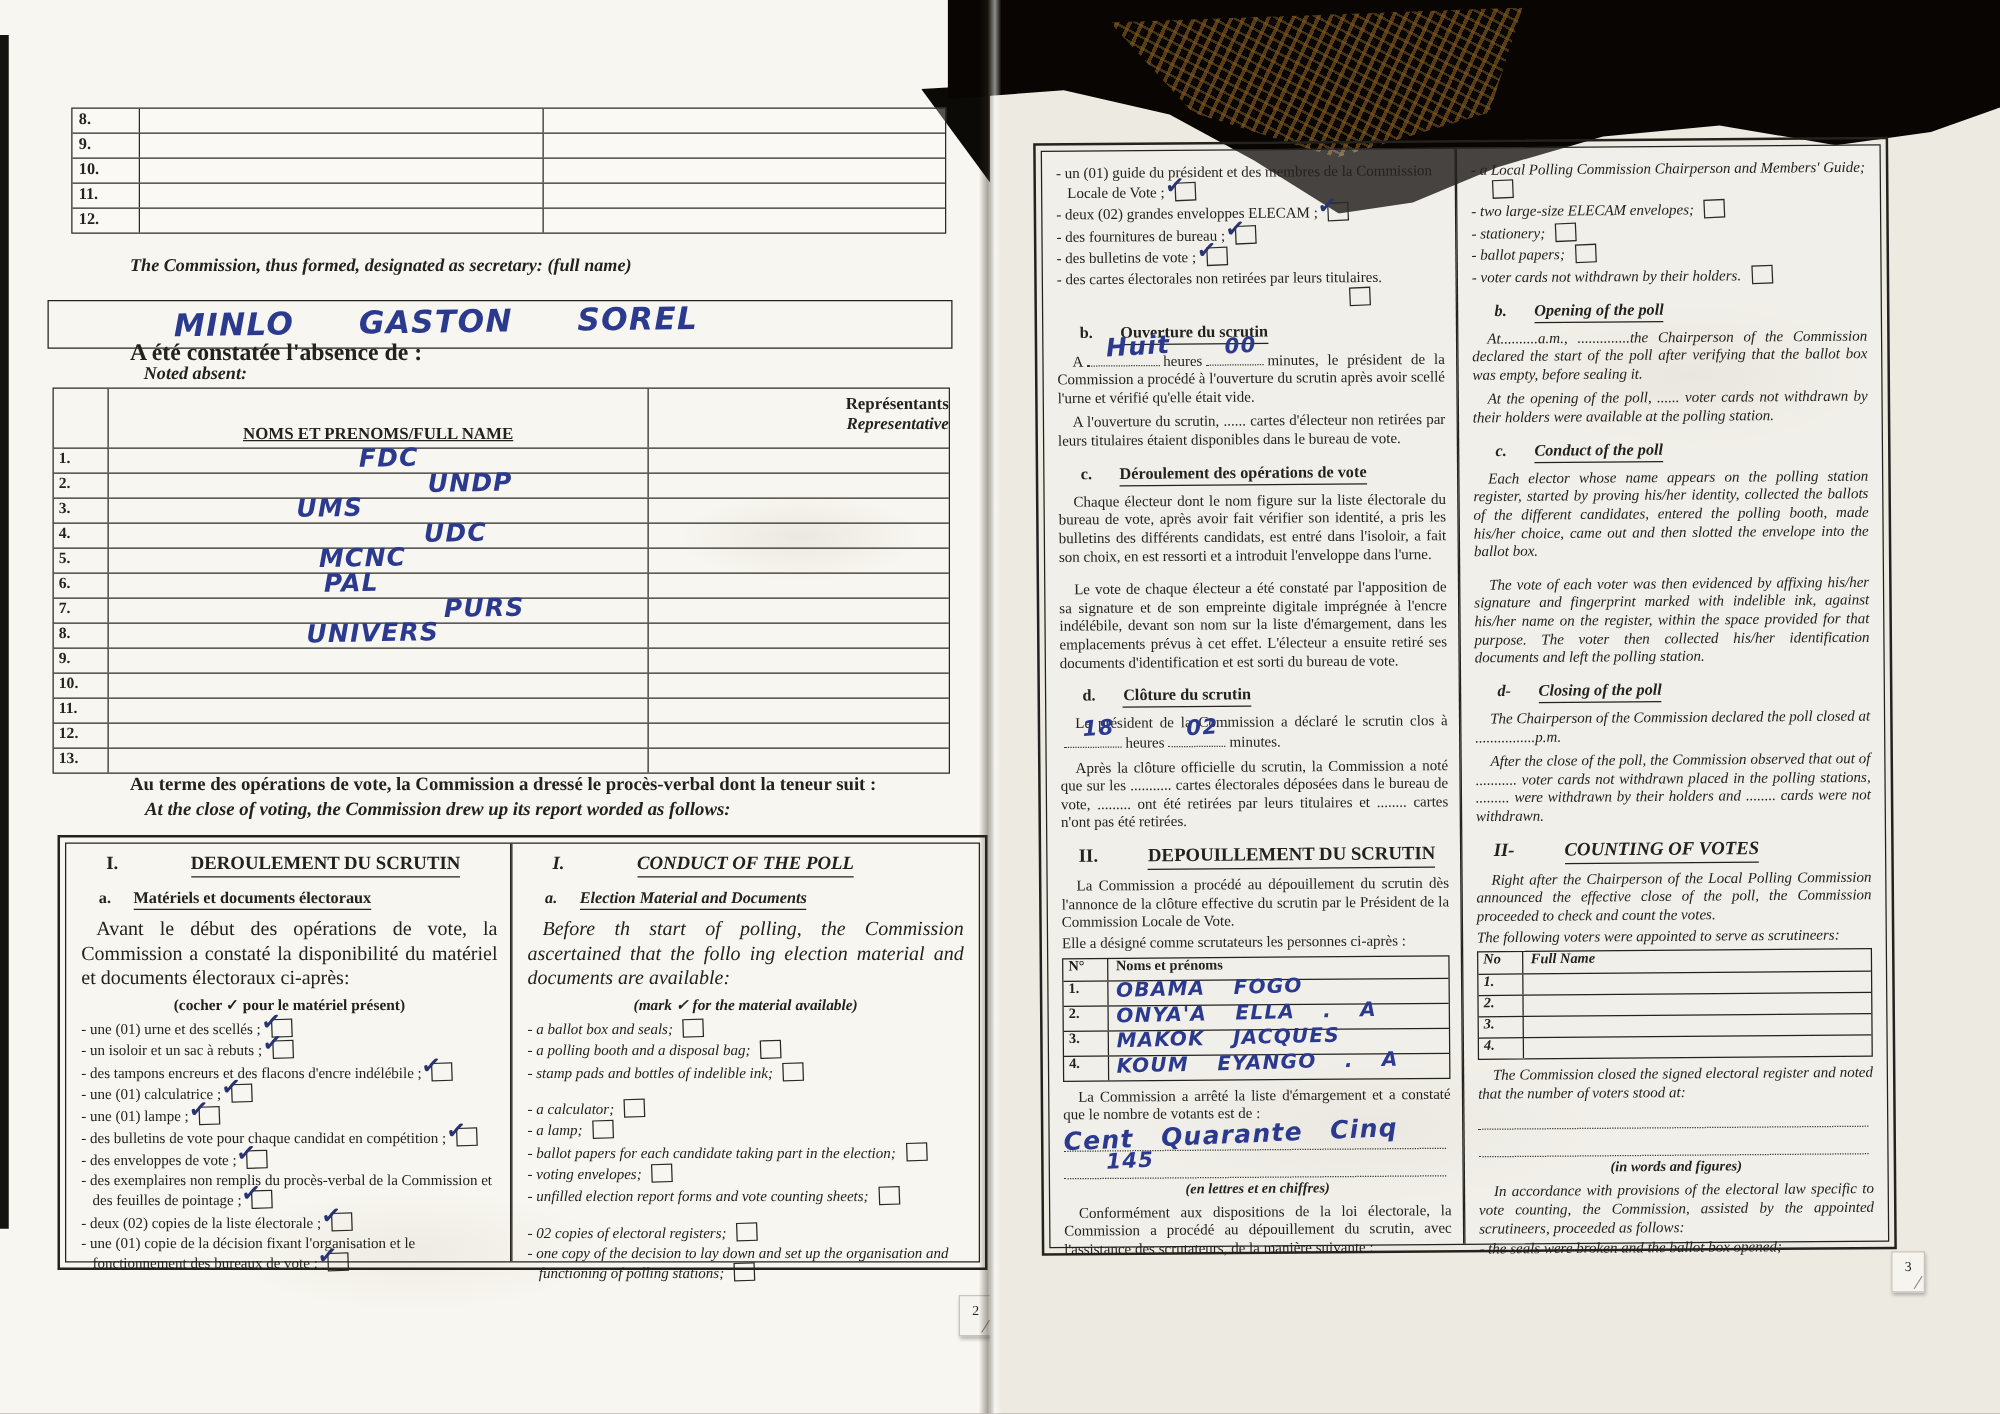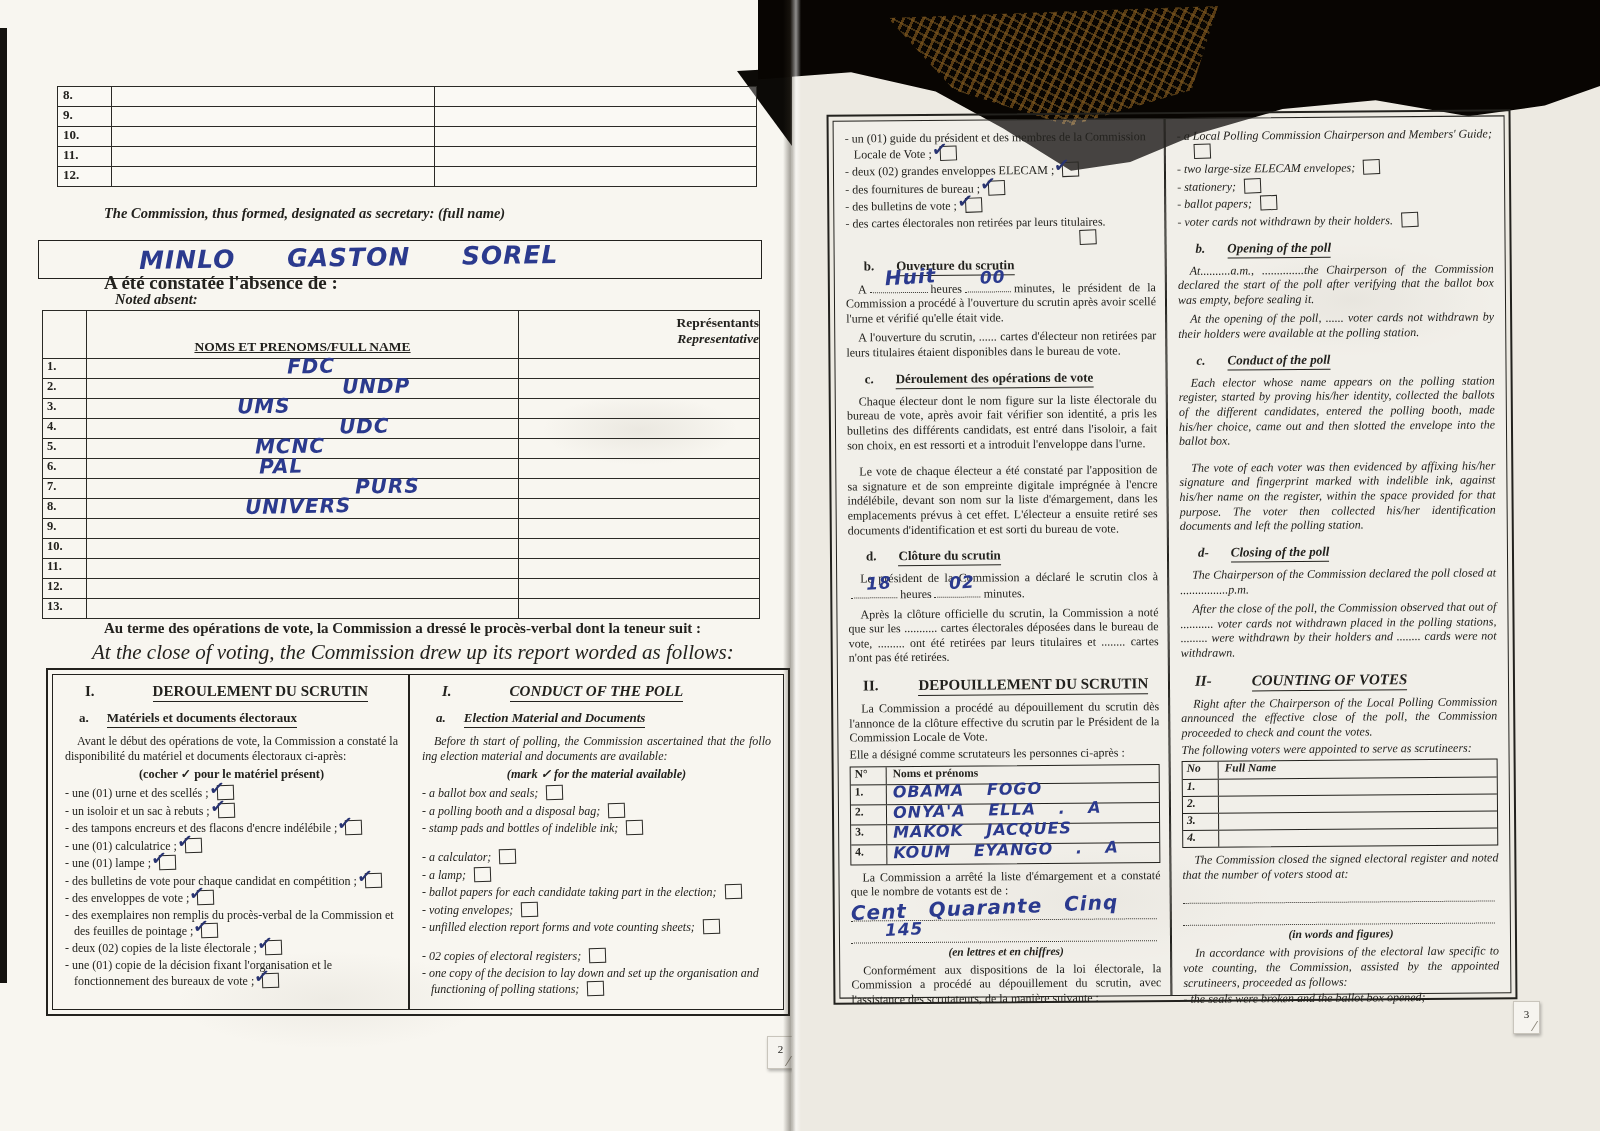--- a/index.html
+++ b/index.html
@@ -51,29 +51,29 @@
   .at-num{width:44px;border-right:1.4px solid #2b2a26;font-weight:bold;font-size:12.5px;padding-left:4px;box-sizing:border-box;}
   .at-name{width:432px;border-right:1.4px solid #2b2a26;position:relative;box-sizing:border-box;}
   .at-rep{flex:1;}
   .at-hw{position:absolute;top:-5px;font-size:20px;transform:rotate(-1deg);white-space:nowrap;}
   .at-row:nth-child(1) .at-hw{left:200px;} .at-row:nth-child(2) .at-hw{left:255px;}
   .at-row:nth-child(3) .at-hw{left:150px;} .at-row:nth-child(4) .at-hw{left:252px;}
   .at-row:nth-child(5) .at-hw{left:168px;} .at-row:nth-child(6) .at-hw{left:172px;}
   .at-row:nth-child(7) .at-hw{left:268px;} .at-row:nth-child(8) .at-hw{left:158px;}
   
   .close-fr{left:104px;top:620px;font-size:15px;font-weight:bold;}
-  .close-en{left:92px;top:640px;font-size:21px;font-weight:normal;font-style:italic;}
+  .close-en{left:116px;top:640px;font-size:15px;font-weight:bold;font-style:italic;}
   .dbox{border:1.6px solid #23221e;}
   .dbox::before{content:'';position:absolute;inset:-7px;border:2.6px solid #23221e;pointer-events:none;}
   .lbox{position:absolute;left:52px;top:674px;width:732px;height:336px;display:flex;box-sizing:border-box;}
   .lbox-fr{width:356px;border-right:1.5px solid #23221e;padding:8px 10px 4px 12px;box-sizing:border-box;}
   .lbox-en{flex:1;border-left:1.5px solid #23221e;padding:8px 12px 4px 12px;font-style:italic;box-sizing:border-box;}
   .h1row{display:flex;gap:58px;padding-left:20px;font-weight:bold;font-size:15px;}
   .h2row{display:flex;gap:18px;padding-left:14px;font-weight:bold;font-size:13px;margin-top:8px;}
-  .para{font-size:12px;line-height:1.22;text-align:justify;margin-top:6px;text-indent:12px;}
+  .para{font-size:16px;line-height:1.22;text-align:justify;margin-top:6px;text-indent:12px;}
   .note-c{text-align:center;font-weight:bold;font-size:12.3px;margin:4px 0 3px;}
   .check-item{font-size:12px;line-height:1.25;margin:1.5px 0;padding-left:9px;text-indent:-9px;}
   .check-item::before{content:"-  ";}
   .checkbox{display:inline-block;width:15px;height:13px;border:1.8px solid #2a2925;margin-left:8px;
             vertical-align:-3px;position:relative;transform:rotate(-2deg);}
   .checkbox .tick{position:absolute;left:0;top:-9px;font-size:19px;font-weight:bold;font-style:normal;
                   color:#283371;transform:rotate(7deg);}
   .lbox-en .check-item:nth-child(3){margin-bottom:13px;}
   .lbox-en .check-item:nth-child(8){margin-bottom:13px;}
   

